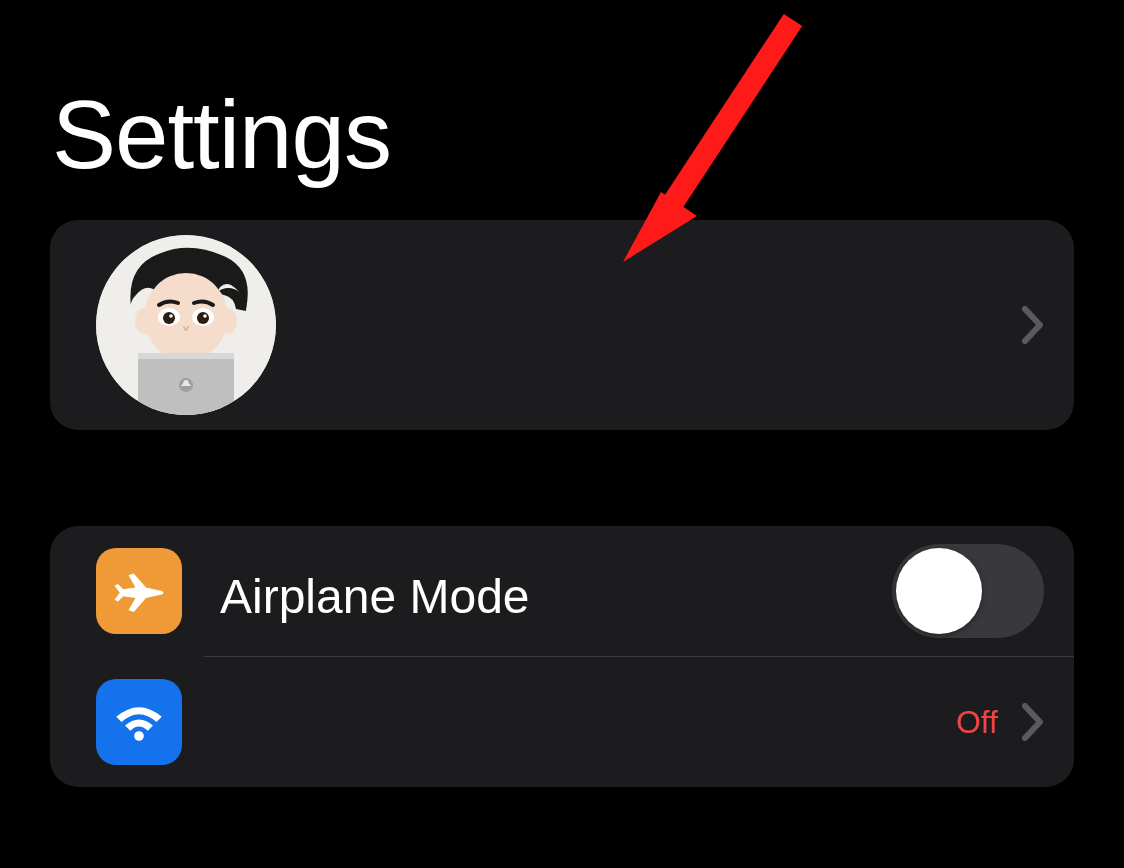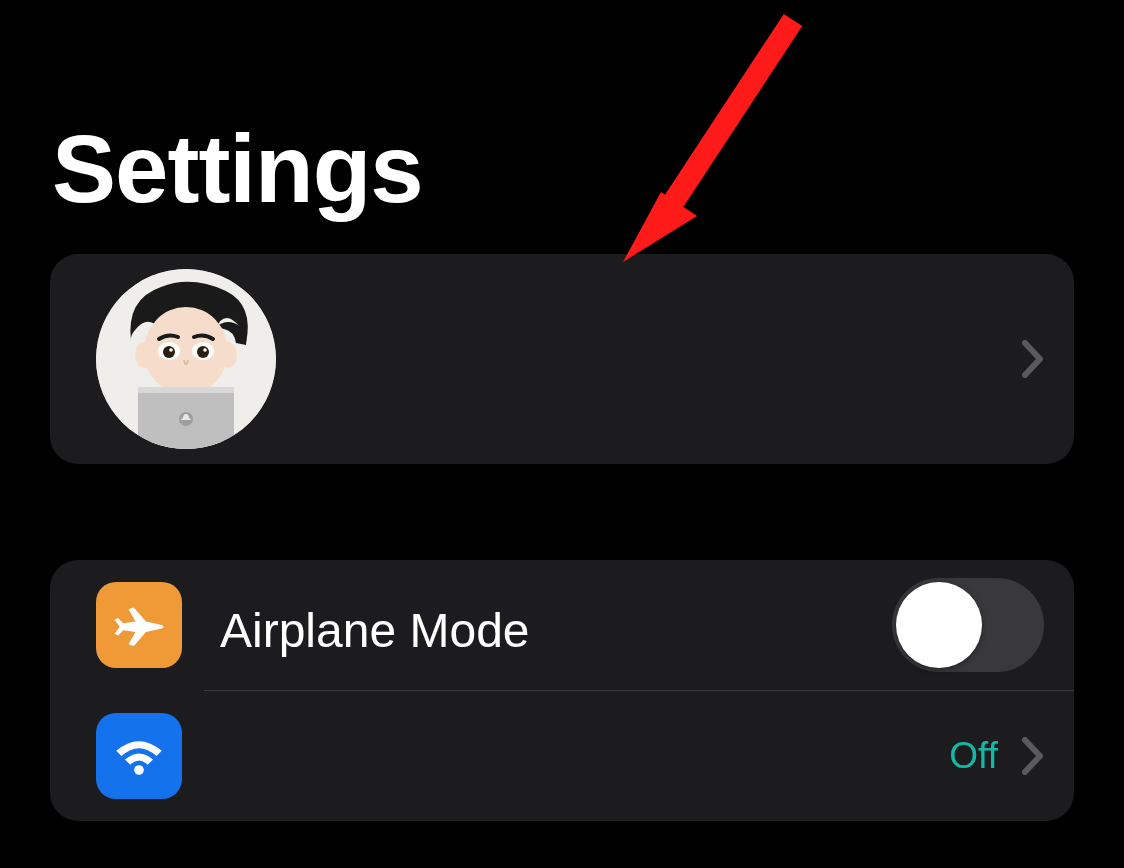--- a/index.html
+++ b/index.html
@@ -11,24 +11,24 @@
       width: 1124px;
       height: 868px;
       background: #000000;
       font-family: -apple-system, BlinkMacSystemFont, "Segoe UI", "Helvetica Neue", sans-serif;
       color: #ffffff;
       overflow: hidden;
       position: relative;
     }
     .page-title {
       font-size: 96px;
-      font-weight: 700;
+      font-weight: 400;
       letter-spacing: -1px;
       margin-left: 52px;
-      margin-top: 114px;
+      margin-top: 80px;
       margin-bottom: 30px;
     }
     .group {
       background: #1c1c1e;
       border-radius: 28px;
       margin: 0 50px;
       overflow: hidden;
     }
     .group.profile {
       margin-bottom: 96px;
@@ -83,23 +83,23 @@
       height: 56px;
       fill: #ffffff;
     }
     .row-label {
       font-size: 48px;
       font-weight: 400;
       flex-grow: 1;
       margin-top: 10px;
     }
     .row-value {
-      font-size: 37px;
+      font-size: 32px;
       font-weight: 400;
-      color: #14b8a6;
+      color: #ef4444;
       margin-right: 24px;
     }
     .toggle {
       width: 152px;
       height: 94px;
       border-radius: 47px;
       background: #39393d;
       position: relative;
       flex-shrink: 0;
     }

